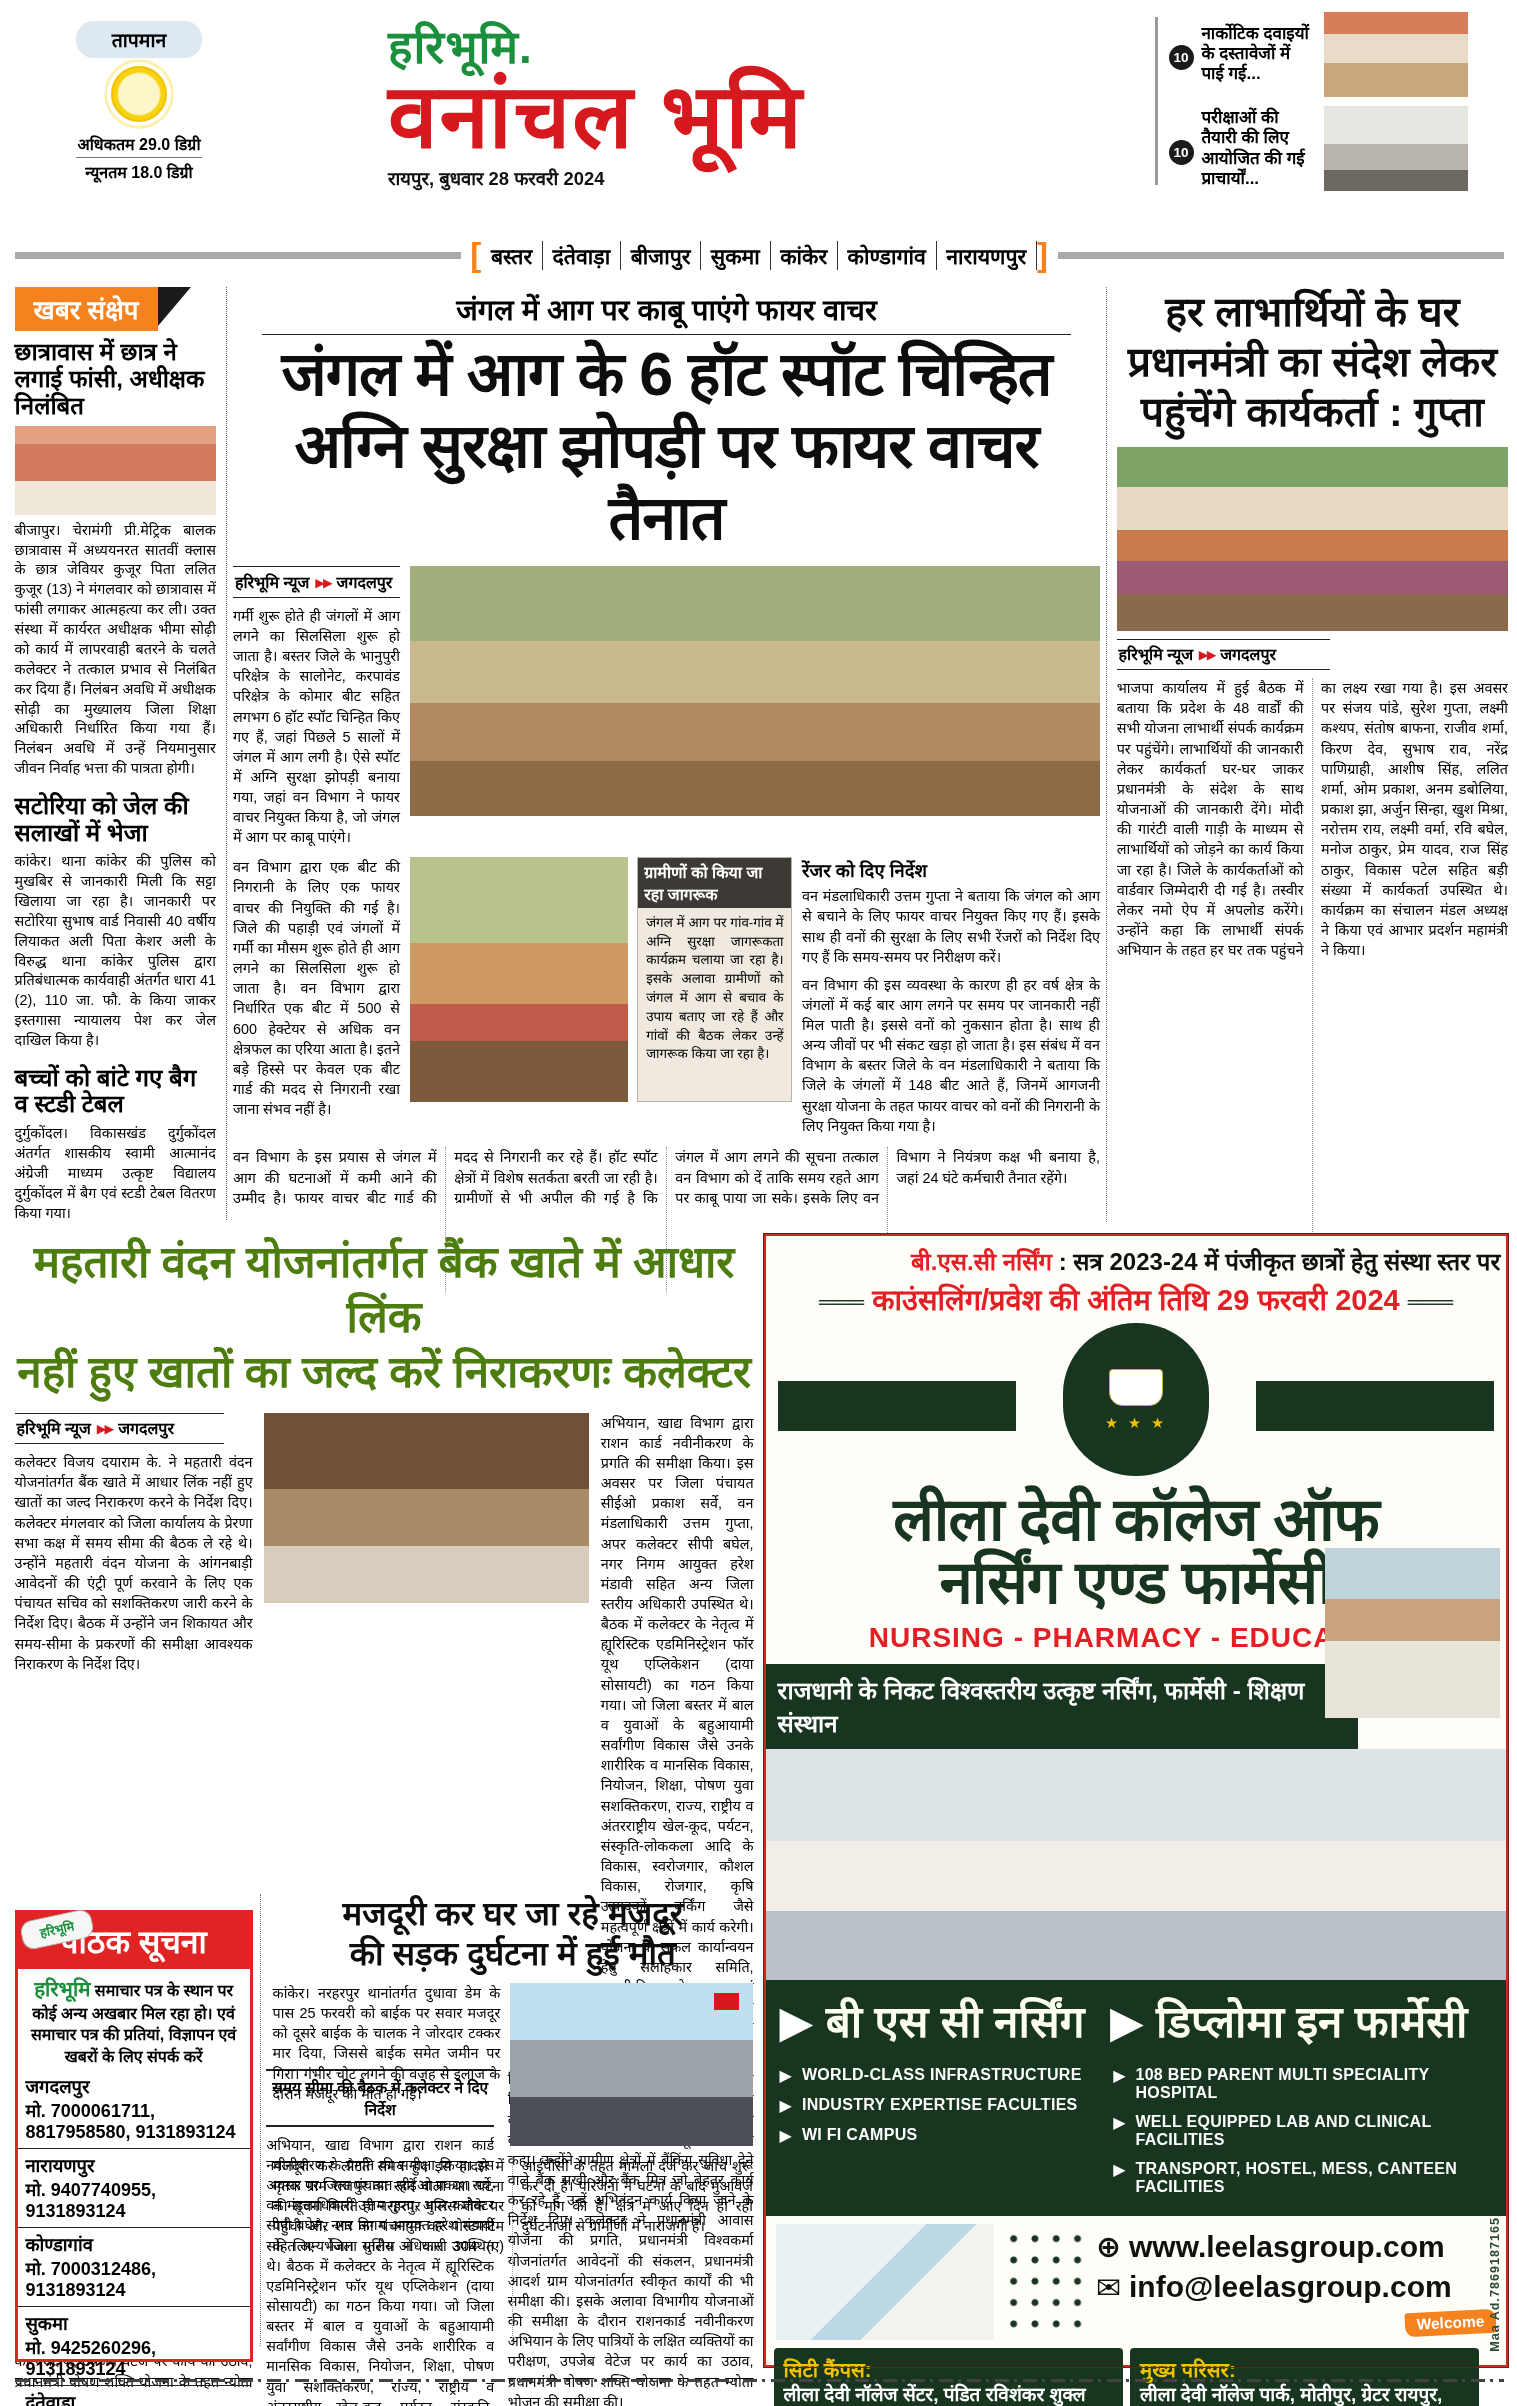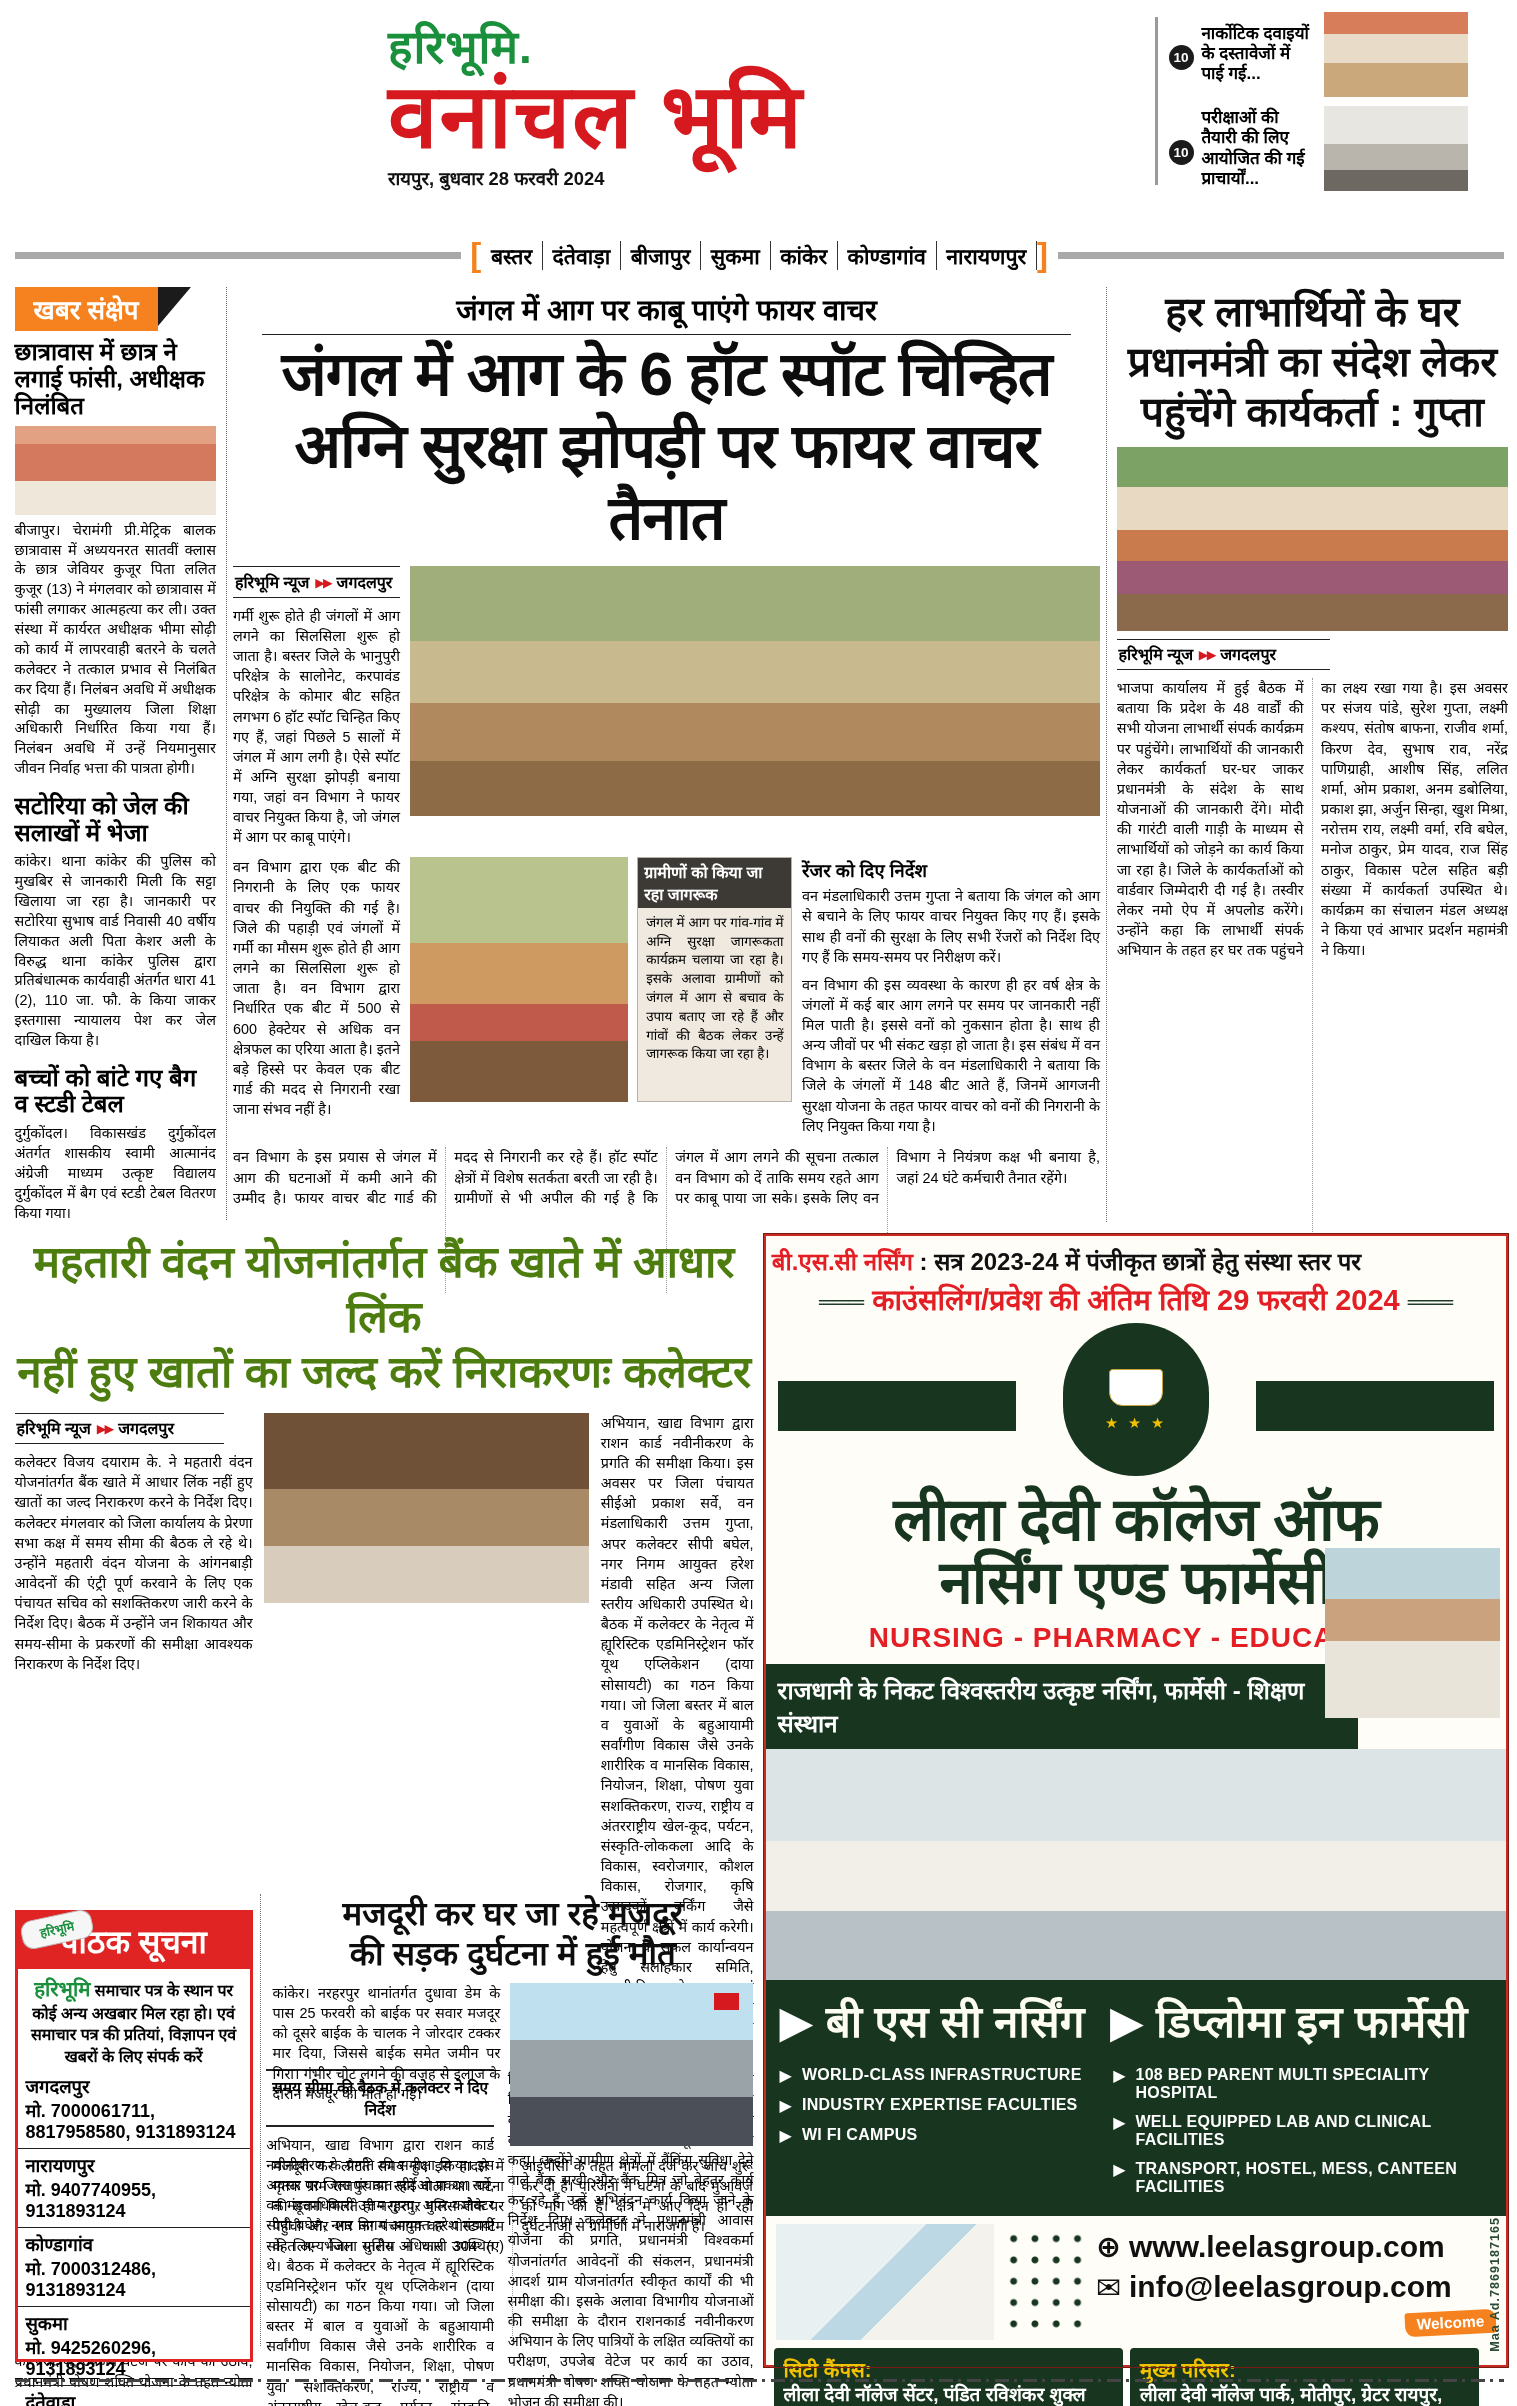--- a/index.html
+++ b/index.html
@@ -48,21 +48,21 @@
   .cols4 { column-count:4; column-gap:17.5px; column-rule:1px dotted #999; }
   .cols2 { column-count:2; column-gap:17.5px; column-rule:1px dotted #999; }
 
   .righthead { font-weight:800; font-size:41px; line-height:1.22; text-align:center; color:#0d0d0d; }
   .midhead { font-weight:800; font-size:44px; line-height:1.25; text-align:center; color:#4d7c0f; }
   .acchead { font-weight:800; font-size:33px; line-height:1.2; text-align:center; color:#0d0d0d; }
   .inset { border-top:2.9px solid #222; border-bottom:2.9px solid #222; font-weight:800; font-size:15.5px; text-align:center; padding:4.9px 3.9px; background:#fff; }
 
   
   #ad { border:2.9px solid #c92a21; outline:1px solid #7a1a14; background:#fffdf8; }
-  .ad-top { font-weight:800; font-size:24px; text-align:left; padding:7.8px 5.8px 0; color:#111; }
+  .ad-top { font-weight:800; font-size:24px; text-align:right; padding:7.8px 5.8px 0; color:#111; }
   .ad-top .rd { color:#e31e24; }
   .ad-deadline { color:#e31e24; font-weight:800; font-size:29px; text-align:center; padding:1.9px 0 5.8px; }
   .ad-deadline .eq { color:#1d3b27; font-size:21.3px; vertical-align:middle; }
   .emblem-row { position:relative; height:155px; }
   .emblem-bar { position:absolute; top:58px; height:50px; background:#17351f; width:238px; }
   .emblem { position:absolute; left:50%; transform:translateX(-50%); top:0; width:146px; height:153px; background:#17351f; border-radius:50%/46%; display:flex; flex-direction:column; align-items:center; justify-content:center; color:#fff; }
   .emblem .book { width:54px; height:37px; background:#fff; border-radius:3.9px 3.9px 13.6px 13.6px; border:1.9px solid #caa53c; }
   .emblem .stars { color:#f2c200; font-size:14.6px; letter-spacing:2.9px; margin-top:7.8px; }
   .college { color:#17351f; font-weight:800; text-align:center; line-height:1.05; font-size:60px; letter-spacing:-1px; }
   .tagline { color:#e31e24; font-weight:800; text-align:center; font-size:28px; letter-spacing:1px; }
@@ -90,20 +90,26 @@
   .rn-ph:last-child { border-bottom:none; }
 
   .dashline { height:2.9px; background:repeating-linear-gradient(90deg,#444 0 13.6px,transparent 13.6px 19.4px,#444 19.4px 22px,transparent 22px 28px); }
   .vdot { border-left:1.9px dotted #777; }
 </style>
 </head>
 <body>
 
 <div id="page">
 
+  <div class="abs" style="left:76px; top:21.3px; width:126px;">
+    <div class="weather-pill">तापमान</div>
+    <div class="sun"></div>
+    <div class="temp-line" style="border-bottom:1.5px solid #777;">अधिकतम 29.0 डिग्री</div>
+    <div class="temp-line">न्यूनतम 18.0 डिग्री</div>
+  </div>
 
   <div class="abs" style="left:388px; top:13.6px; width:737px; text-align:left;">
     <div class="brand-top">हरिभूमि.</div>
     <div class="brand-main">वनांचल भूमि</div>
     <div class="dateline" style="margin-top:7.8px;">रायपुर, बुधवार 28 फरवरी 2024</div>
   </div>
 
   <div class="abs" style="left:1155px; top:11.6px; width:353px;">
     <div style="position:absolute; left:0; top:5.8px; bottom:5.8px; width:2.9px; background:#9a9a9a;"></div>
     <div class="brief-item" style="padding-left:13.6px; margin-bottom:9.7px;">

